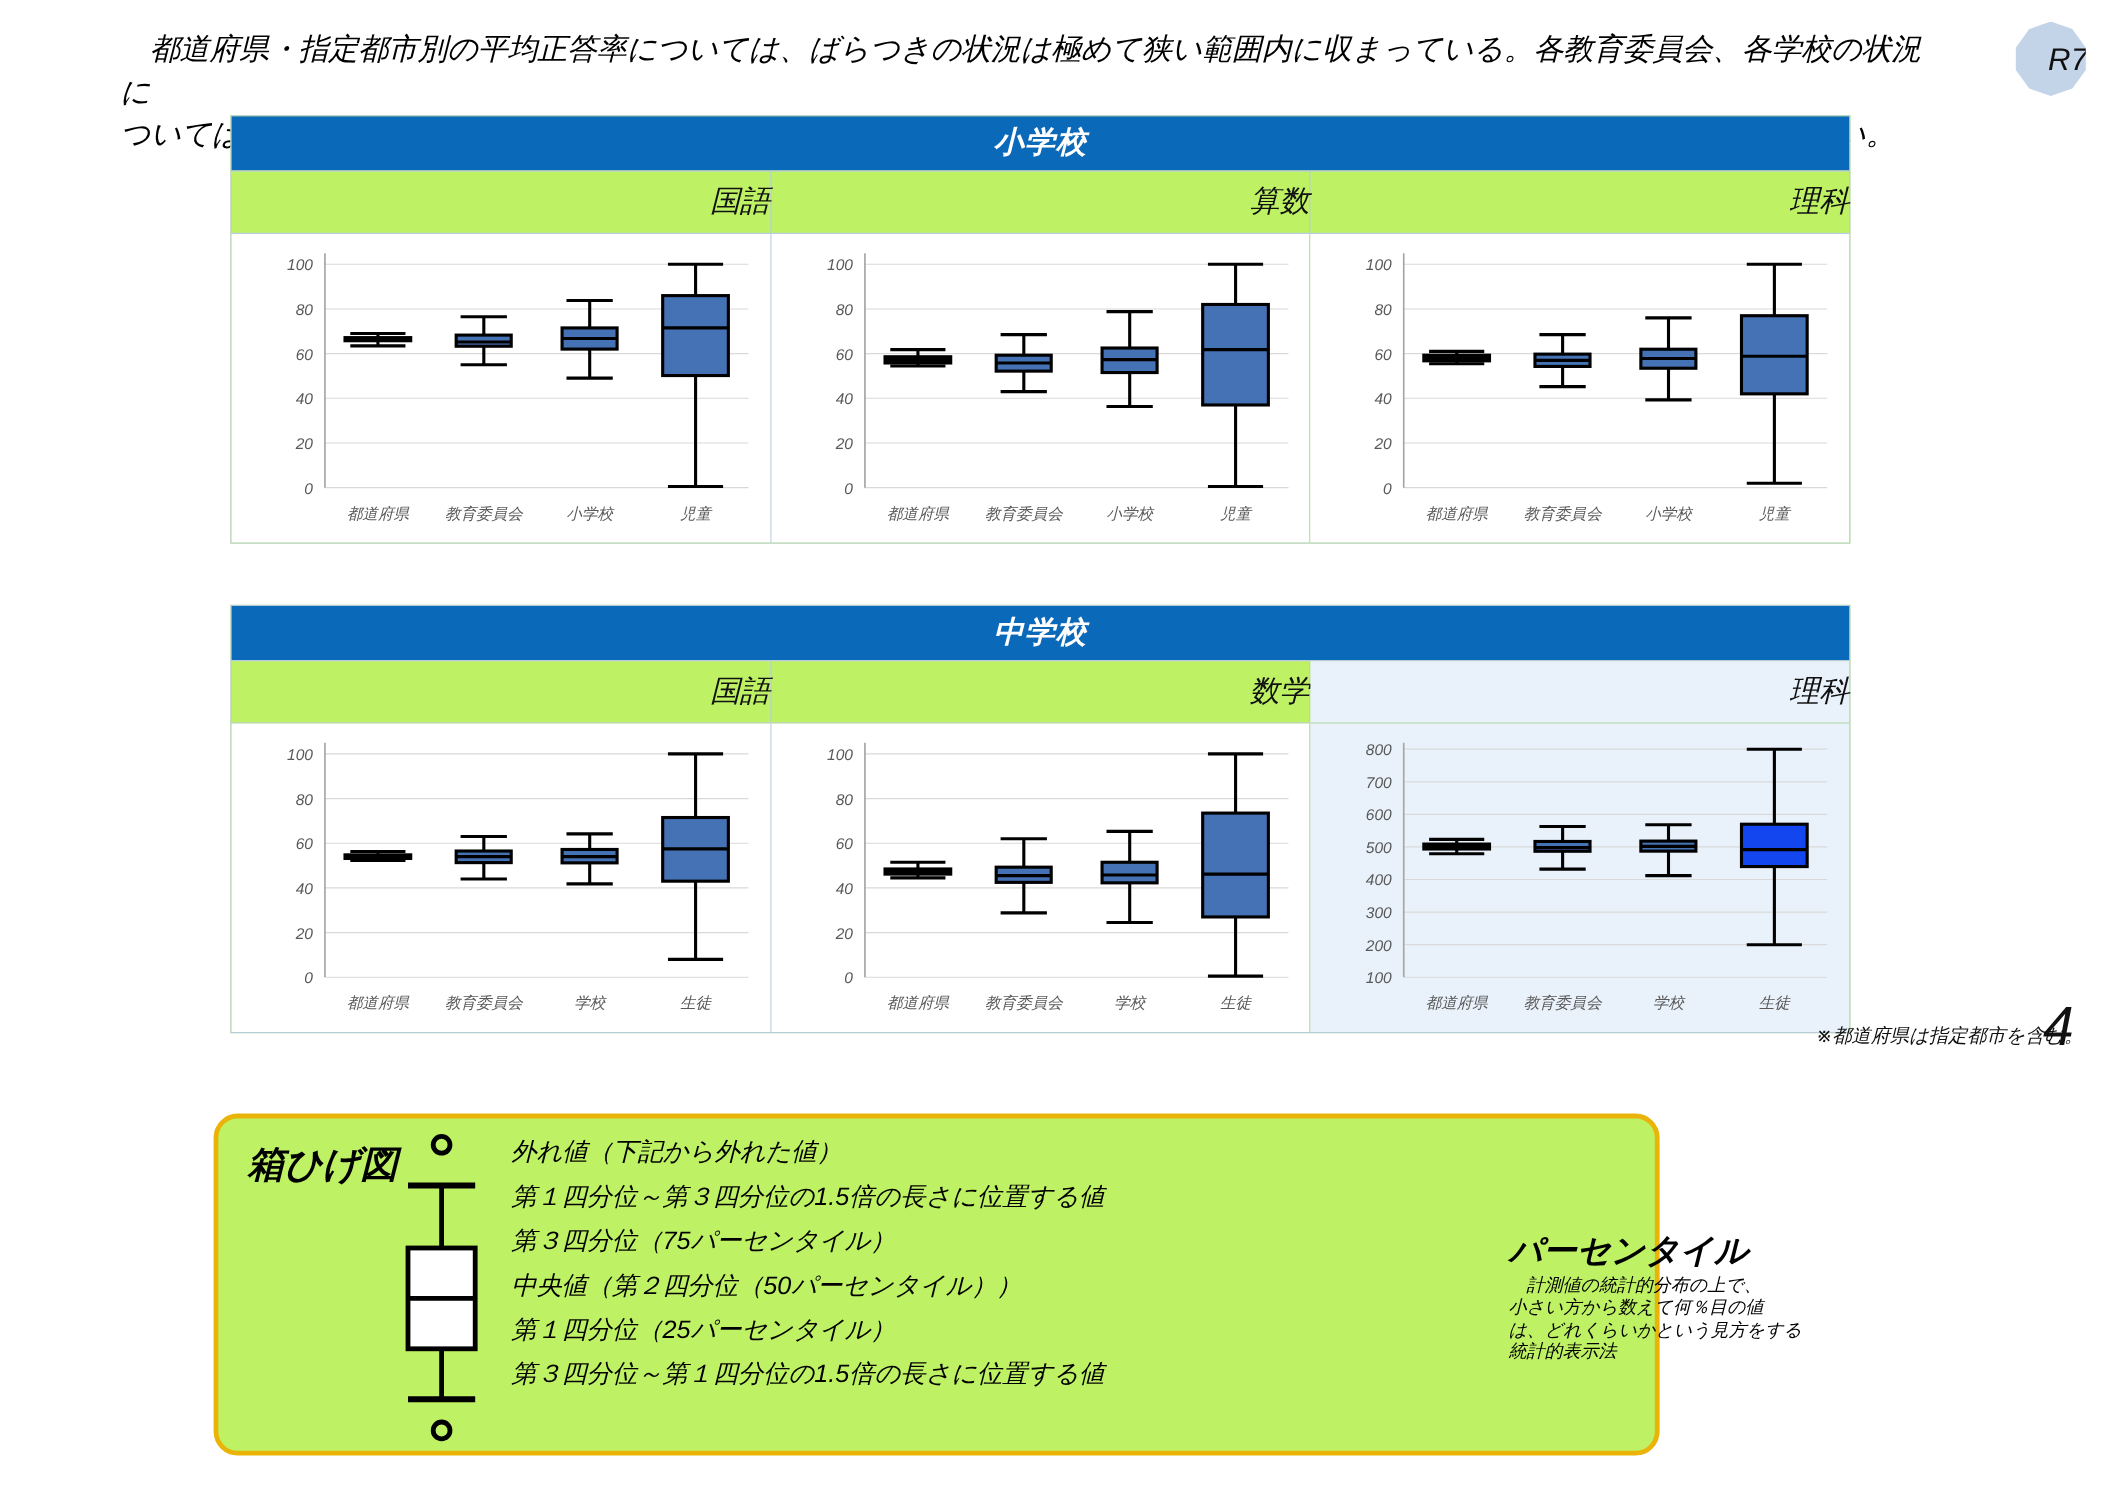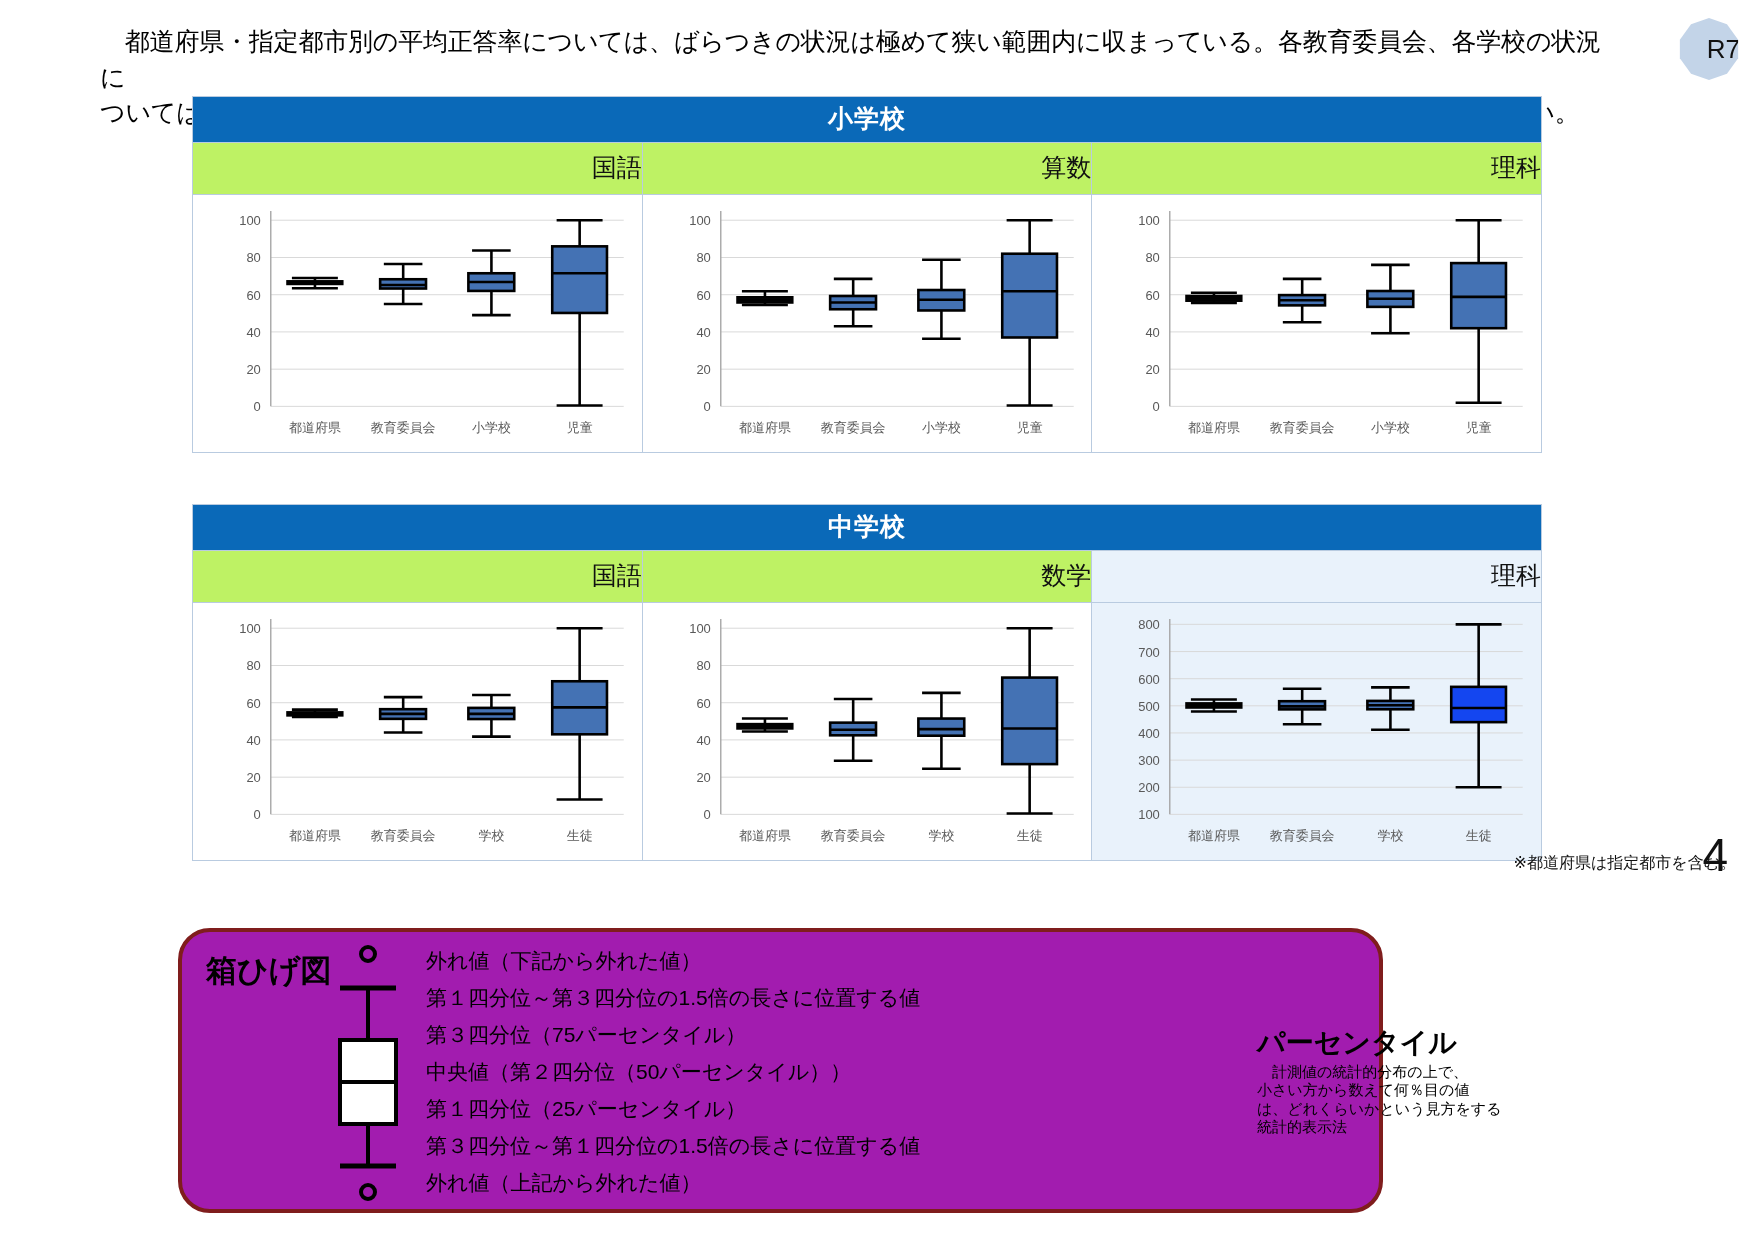--- a/index.html
+++ b/index.html
@@ -3,21 +3,21 @@
 <meta charset="utf-8">
 <style>
   html,body{margin:0;padding:0;}
   body{
     width:1754px;height:1240px;
     background:#ffffff;
     font-family:"Liberation Sans","DejaVu Sans",sans-serif;
     position:relative;
     overflow:hidden;
   }
-  .page{position:relative;width:1754px;height:892px;}
+  .page{position:relative;width:1754px;height:892px;font-style:italic;}
 
   
   .intro{
     position:absolute;left:100px;top:24px;width:1520px;
     font-size:25px;line-height:1.42;color:#000;letter-spacing:-0.2px;
   }
   .intro p{margin:0;}
 
   
   .r7-badge{
@@ -54,22 +54,22 @@
   .chart-cell svg{display:block;width:100%;height:auto;}
 
   
   .footnote{
     position:absolute;right:18px;font-size:16px;color:#111;
   }
 
   
   .legend-box{
     position:absolute;left:178px;top:928px;width:1205px;height:285px;
-    border:4px solid #7f1d1d;border-radius:32px;box-sizing:border-box;
-    background:#a21caf;
+    border:4px solid #eab308;border-radius:20px;box-sizing:border-box;
+    background:#bef264;
   }
   .legend-title{
     position:absolute;left:24px;top:18px;font-size:31px;font-weight:bold;color:#000;
   }
   .legend-diagram{position:absolute;left:138px;top:8px;}
   .legend-items{
     position:absolute;left:244px;top:10px;width:720px;
   }
   .legend-item{
     font-size:21px;color:#000;height:37px;line-height:37px;white-space:nowrap;
@@ -412,21 +412,20 @@
       </svg>
     </div>
 
     <div class="legend-items" id="legend-items">
         <div class="legend-item">外れ値（下記から外れた値）</div>
         <div class="legend-item">第１四分位～第３四分位の1.5倍の長さに位置する値</div>
         <div class="legend-item">第３四分位（75パーセンタイル）</div>
         <div class="legend-item">中央値（第２四分位（50パーセンタイル））</div>
         <div class="legend-item">第１四分位（25パーセンタイル）</div>
         <div class="legend-item">第３四分位～第１四分位の1.5倍の長さに位置する値</div>
-        <div class="legend-item">外れ値（上記から外れた値）</div>
       </div>
 
     <div class="pct-block">
       <div class="pct-title">パーセンタイル</div>
       <div class="pct-body" id="pct-body">
           <div>　計測値の統計的分布の上で、</div>
           <div>小さい方から数えて何％目の値</div>
           <div>は、どれくらいかという見方をする</div>
           <div>統計的表示法</div>
         </div>

